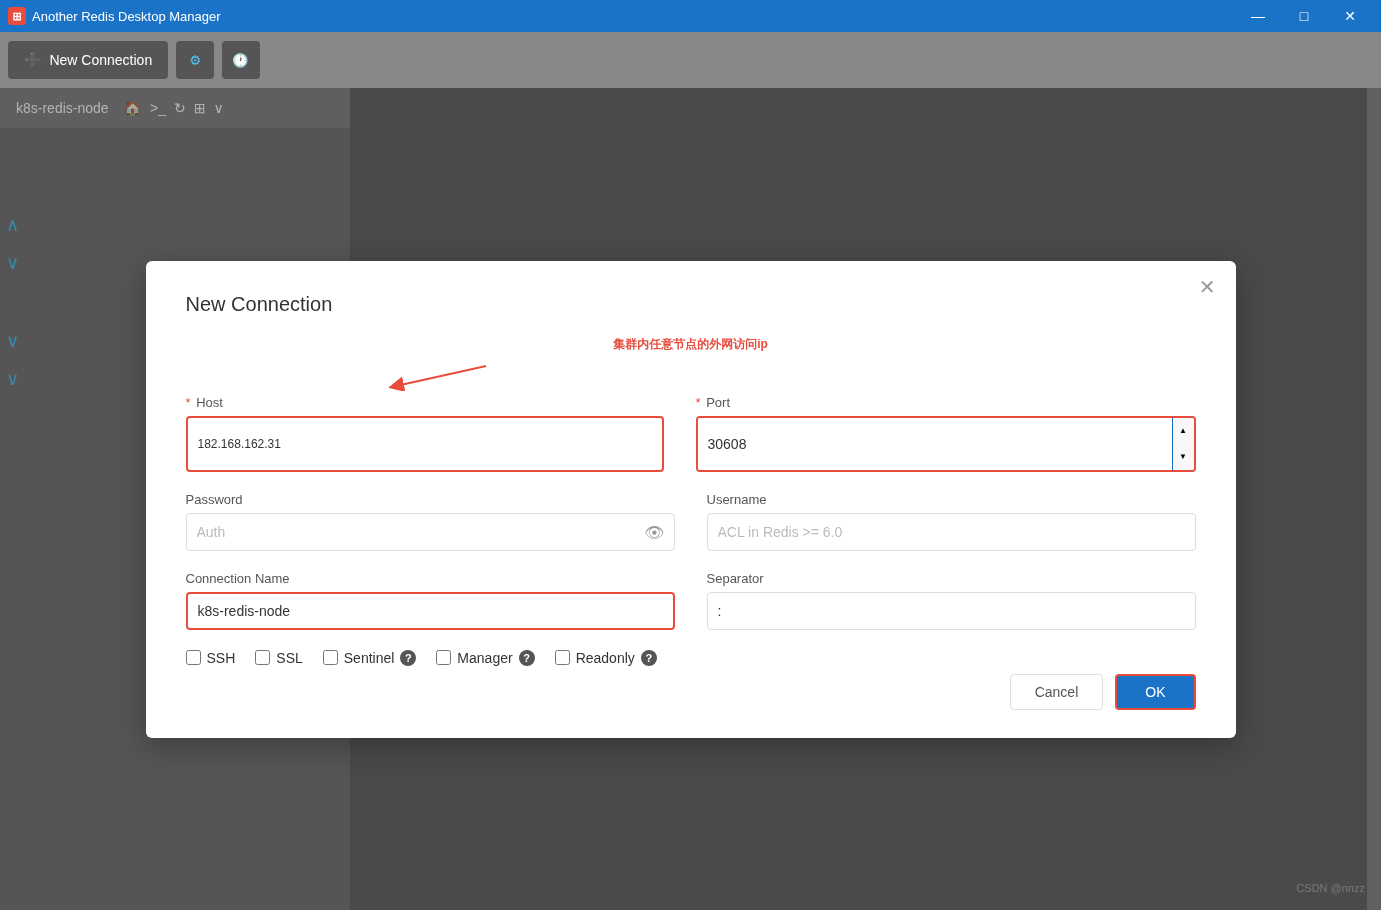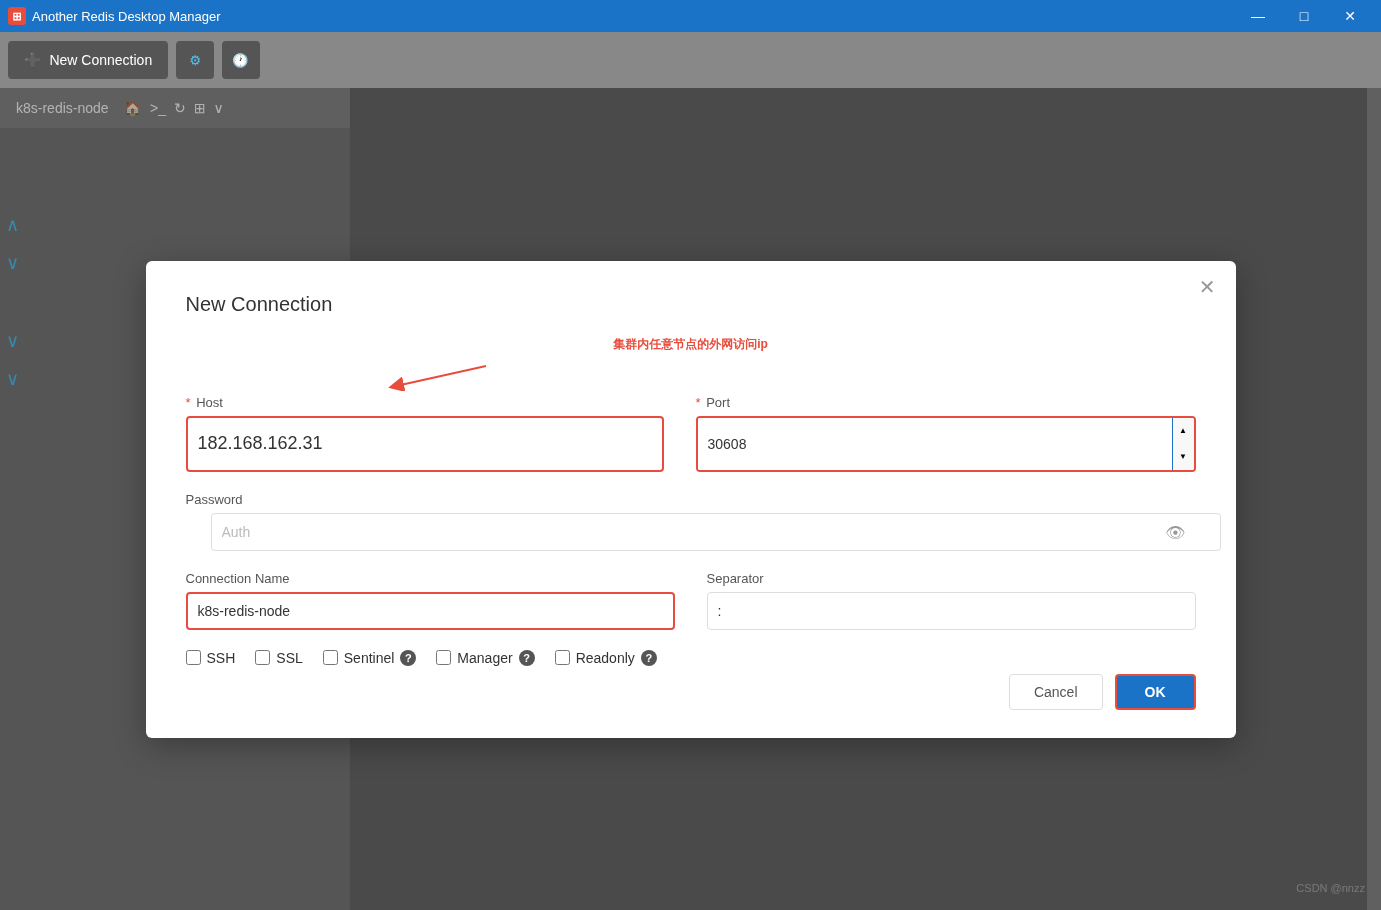--- a/index.html
+++ b/index.html
@@ -202,21 +202,20 @@
     }
     .form-input::placeholder {
       color: #bbb;
     }
 
     .password-wrapper {
       position: relative;
     }
     .password-wrapper .form-input {
       padding-right: 36px;
-      margin-left: 25px;
     }
     .eye-icon {
       position: absolute;
       right: 10px;
       top: 50%;
       transform: translateY(-50%);
       color: #999;
       cursor: pointer;
       font-size: 16px;
     }
@@ -272,21 +271,21 @@
       color: #555;
     }
     .btn-ok {
       padding: 8px 28px;
       border: 2px solid #e74c3c;
       background: #1a73c7;
       color: white;
       border-radius: 4px;
       font-size: 14px;
       cursor: pointer;
-      font-weight: 700;
+      font-weight: 400;
     }
 
     
     .connection-name-box {
       border: 2px solid #e74c3c;
       border-radius: 4px;
       height: 38px;
       display: flex;
       align-items: center;
       padding: 0 10px;
@@ -439,21 +438,21 @@
       </div>
 
       <div class="form-row">
 
         <div class="form-group">
           <label class="form-label">
             <span class="required">*</span>
             <span>Host</span>
           </label>
           <div class="host-input-box">
-            <input type="text" style="border: none; outline: none; font-size: 18px; width: 100%; color: rgb(51, 51, 51);" value="182.168.162.31">
+            <input type="text" style="border: none; outline: none; font-size: 12px; width: 100%; color: rgb(51, 51, 51);" value="182.168.162.31">
           </div>
         </div>
 
         <div class="form-group" style="flex: 0 0 500px;">
           <label class="form-label">
             <span class="required">*</span>
             <span>Port</span>
           </label>
           <div class="port-box">
             <input type="text" value="30608" style="flex: 1 1 0%; border: none; outline: none; padding: 0px 10px; font-size: 14px; color: rgb(51, 51, 51); height: 100%;">
@@ -468,20 +467,24 @@
       <div class="form-row">
 
         <div class="form-group">
           <label class="form-label">Password</label>
           <div class="password-wrapper">
             <input type="password" class="form-input" placeholder="Auth" style="">
             <span class="eye-icon">👁</span>
           </div>
         </div>
 
+        <div class="form-group">
+          <label class="form-label">Username</label>
+          <input type="text" class="form-input" placeholder="ACL in Redis &gt;= 6.0" style="">
+        </div>
       </div>
 
       <div class="form-row">
 
         <div class="form-group">
           <label class="form-label">Connection Name</label>
           <div class="connection-name-box">
             <input type="text" style="border: none; outline: none; font-size: 14px; width: 100%; color: rgb(51, 51, 51);" value="k8s-redis-node">
           </div>
         </div>

